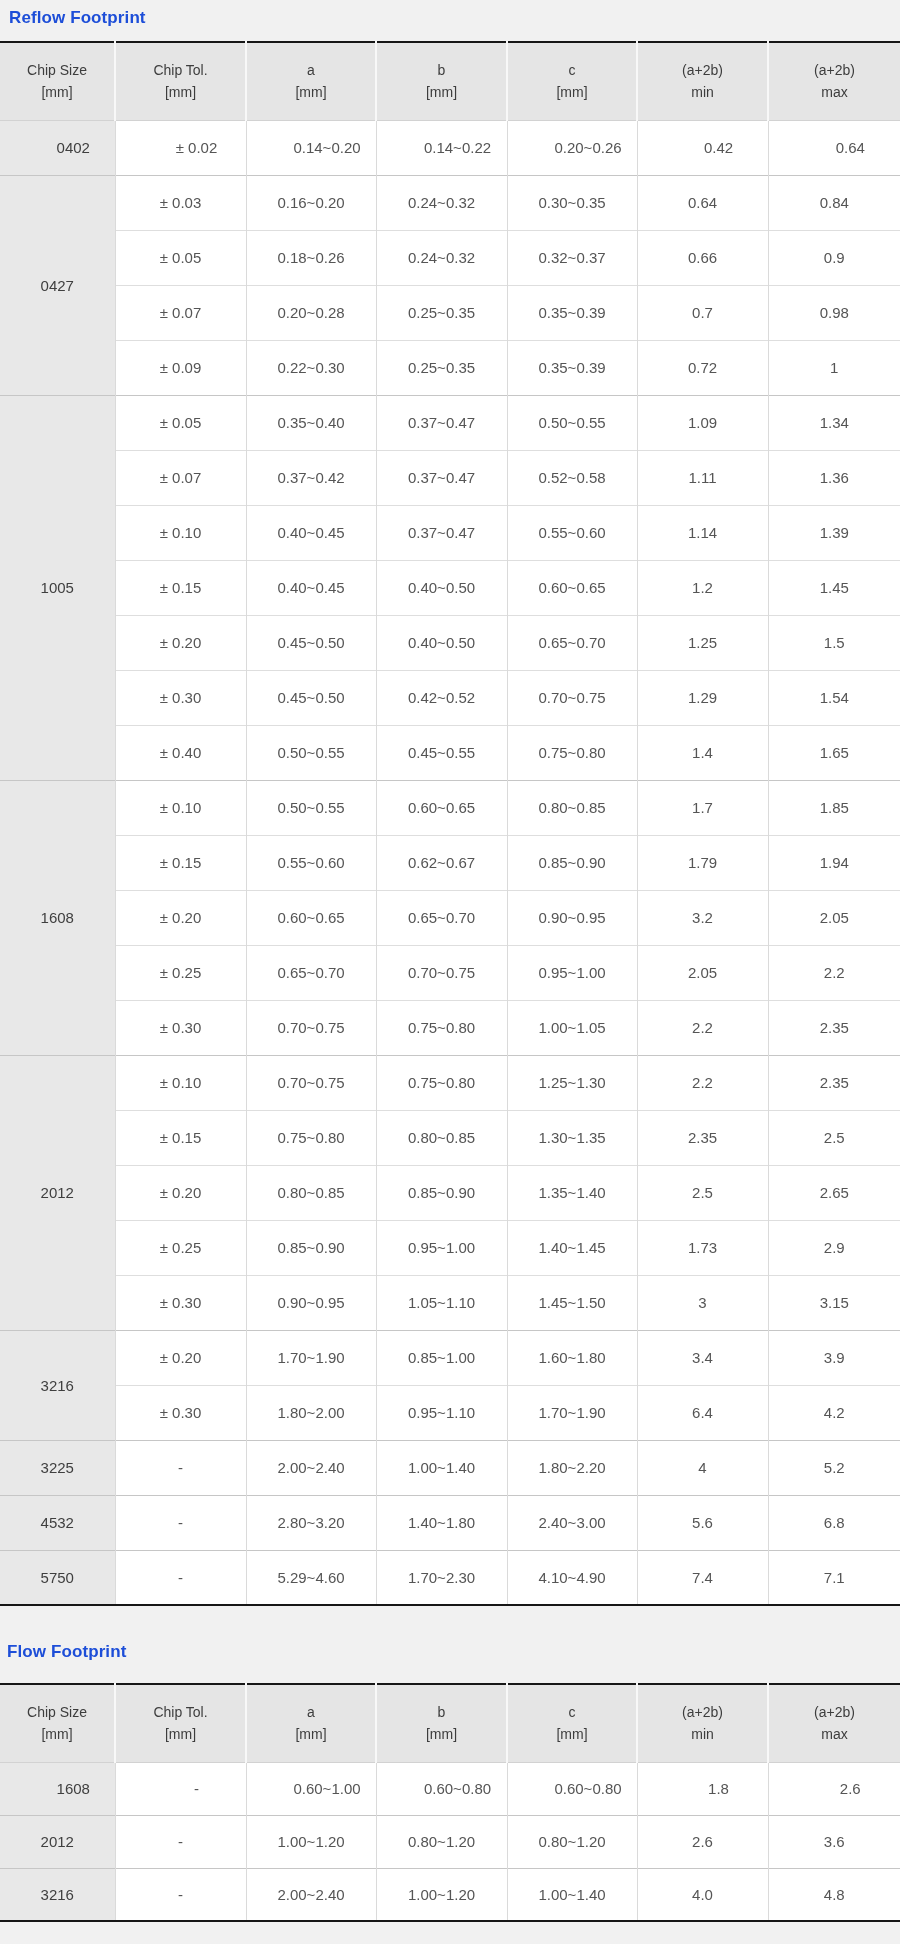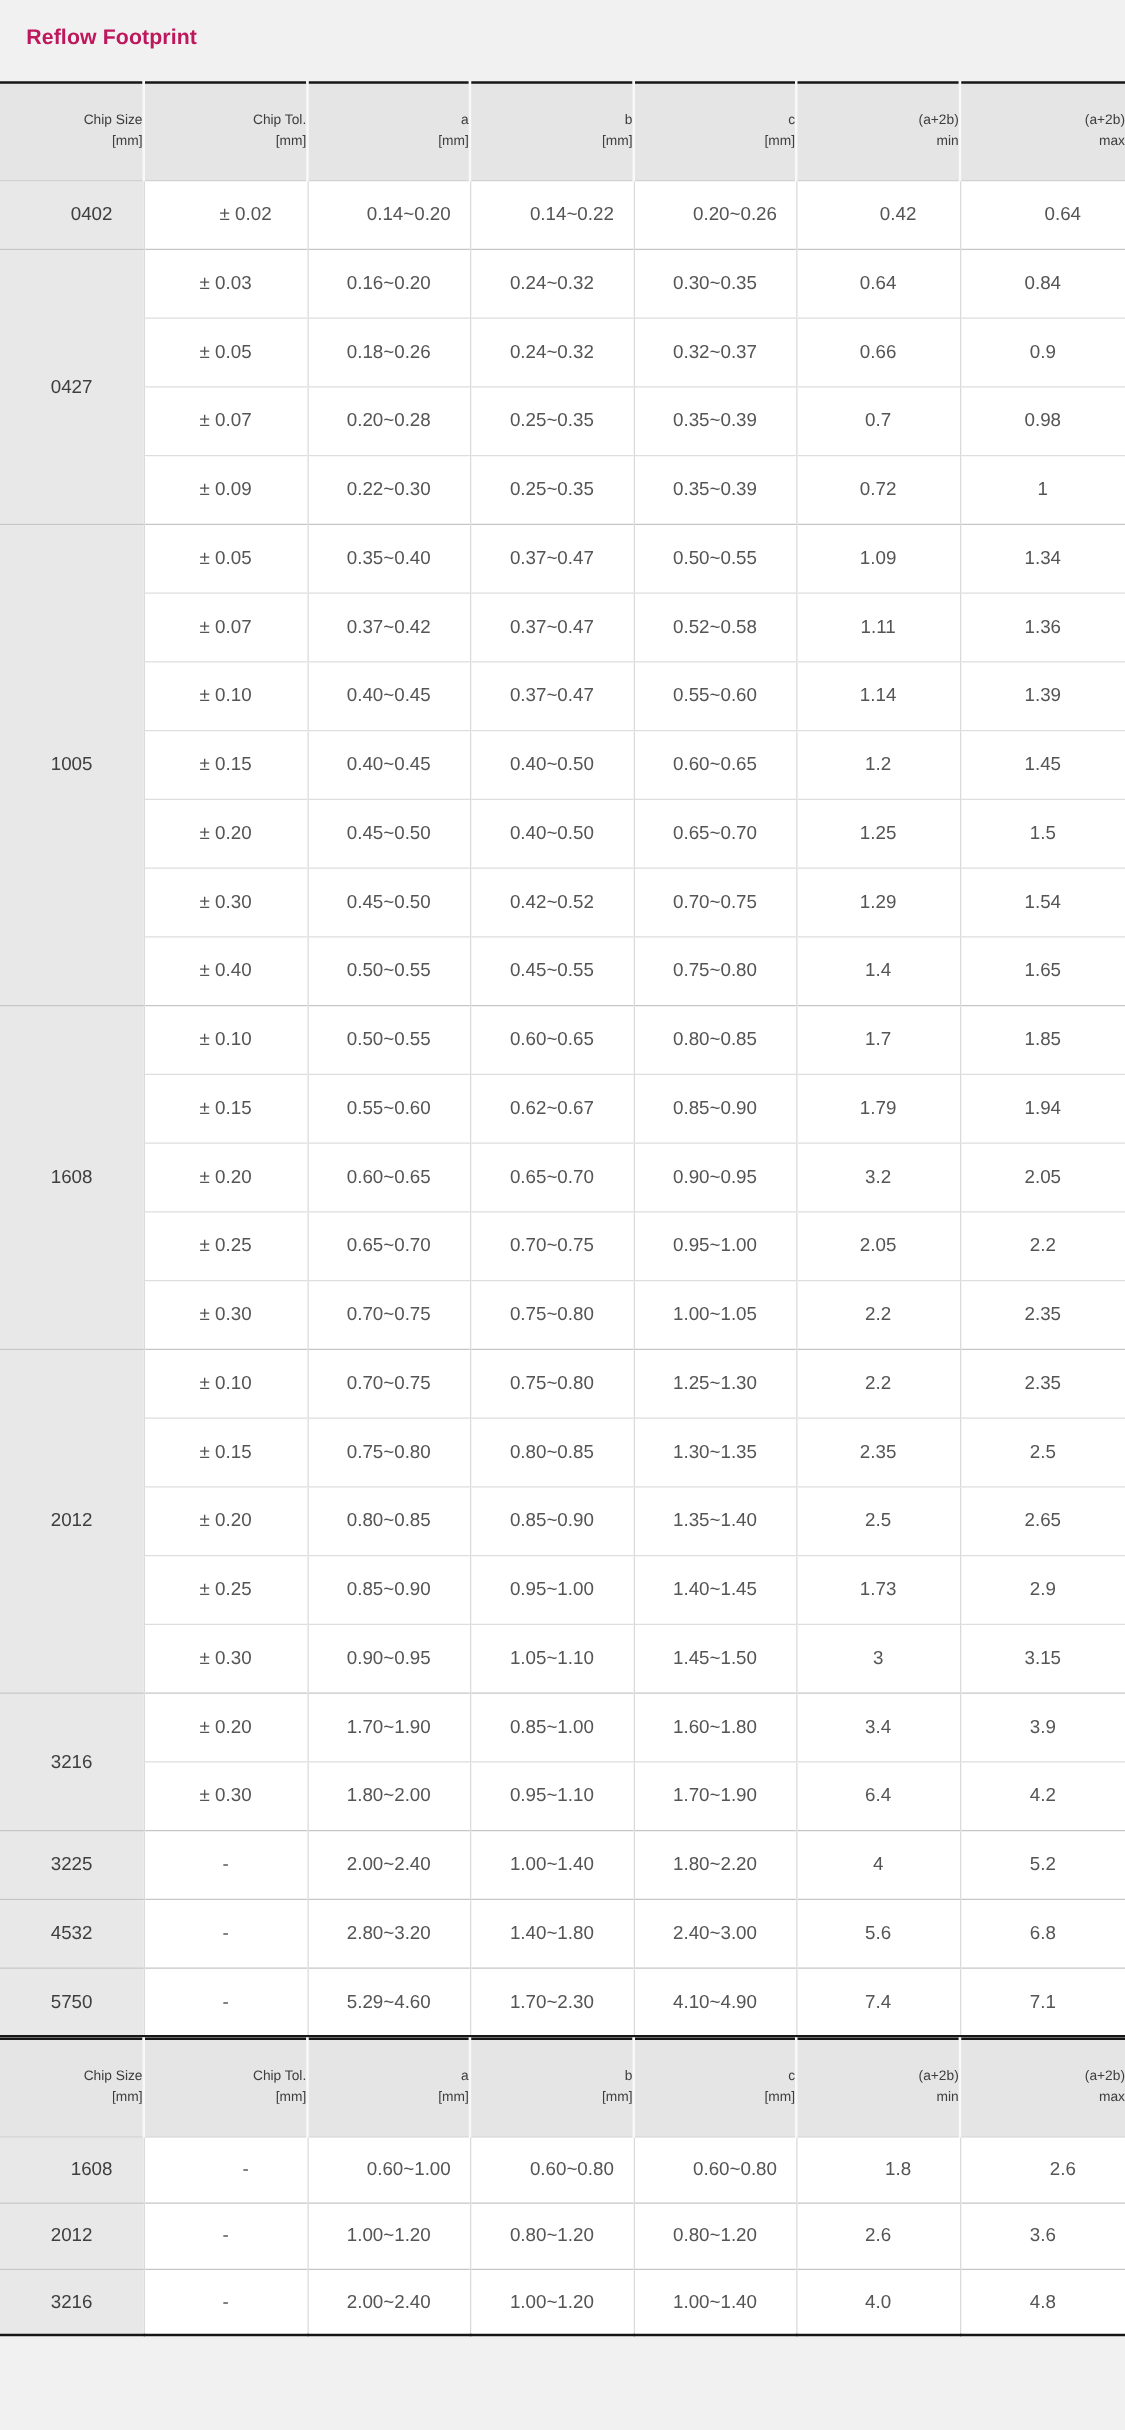--- a/index.html
+++ b/index.html
@@ -6,22 +6,22 @@
   html, body {
     margin: 0; padding: 0;
     width: 900px; height: 1944px;
     background: #f1f1f1;
     font-family: "Liberation Sans", sans-serif;
     overflow: hidden;
   }
   .section-title {
     font-size: 17px;
     font-weight: 600;
-    color: #be185d;
-    margin: 16px;
+    color: #1d4ed8;
+    margin: 4px;
     padding: 4px 0 9px 5px;
     line-height: 20px;
     letter-spacing: 0.1px;
   }
   .section-flow .section-title {
     margin-top: 35px;
     padding: 0 0 16px 3px;
     line-height: 22px;
   }
   table.spec-table {
@@ -29,24 +29,24 @@
     border-collapse: collapse;
     table-layout: fixed;
     background: #ffffff;
     border-top: 2px solid #161616;
     border-bottom: 2px solid #161616;
   }
   table.spec-table th {
     background: #e5e5e5;
     height: 78px;
     padding: 0;
-    font-size: 11px;
+    font-size: 14px;
     font-weight: 400;
     color: #3d3d3d;
-    text-align: right;
+    text-align: center;
     vertical-align: middle;
     line-height: 1.6;
     white-space: pre-line;
     border-left: 2px solid #f8f8f8;
     border-bottom: 1px solid #d2d2d2;
   }
   table.spec-table th:first-child { border-left: none; }
   table.spec-table td {
     height: 55px;
     padding: 0;
@@ -325,20 +325,21 @@
             <td>1.70~2.30</td>
             <td>4.10~4.90</td>
             <td>7.4</td>
             <td>7.1</td>
           </tr>
         </tbody>
       </table>
   </section>
 
   <section class="section-flow">
+    <h2 class="section-title">Flow Footprint</h2>
     <table class="spec-table">
         <colgroup>
           <col style="width: 115px;">
           <col style="width: 131px;">
           <col style="width: 130px;">
           <col style="width: 131px;">
           <col style="width: 130px;">
           <col style="width: 131px;">
           <col style="width: 132px;">
         </colgroup>

